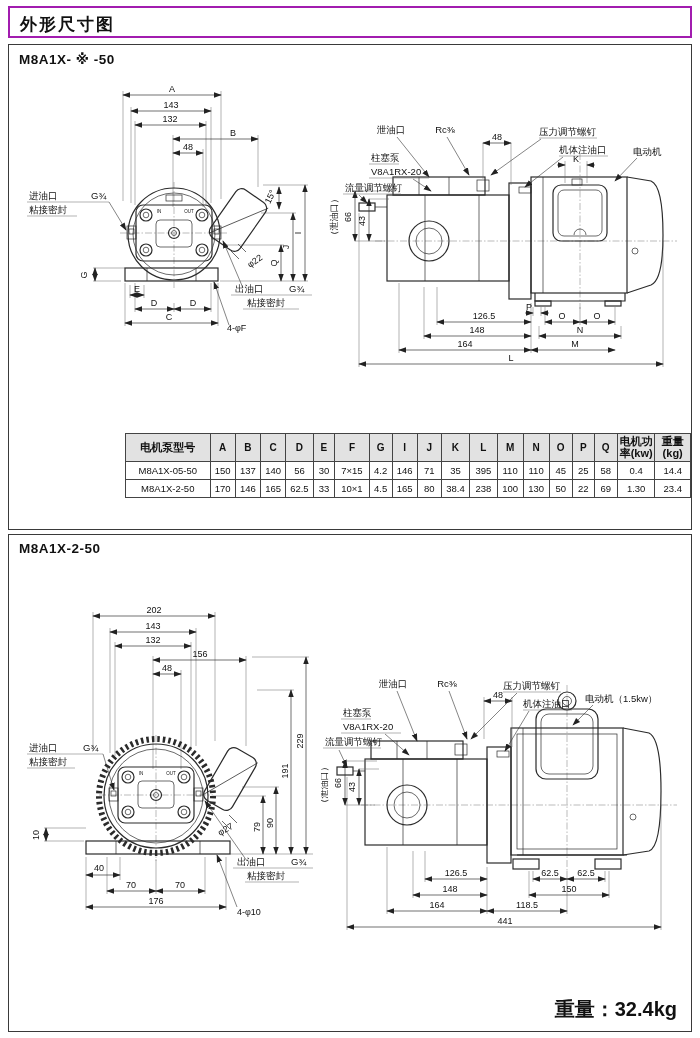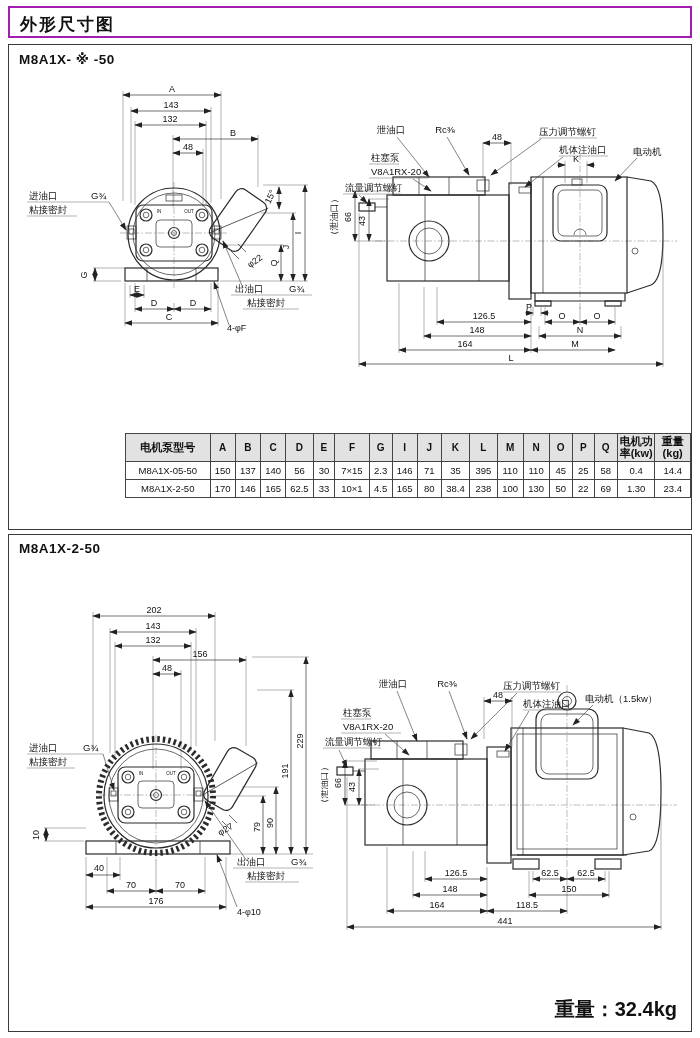--- a/index.html
+++ b/index.html
@@ -295,21 +295,21 @@
       </thead>
     <tbody>
         <tr>
           <td>M8A1X-05-50</td>
           <td>150</td>
           <td>137</td>
           <td>140</td>
           <td>56</td>
           <td>30</td>
           <td>7×15</td>
-          <td>2.3</td>
+          <td>4.2</td>
           <td>146</td>
           <td>71</td>
           <td>35</td>
           <td>395</td>
           <td>110</td>
           <td>110</td>
           <td>45</td>
           <td>25</td>
           <td>58</td>
           <td>0.4</td>

